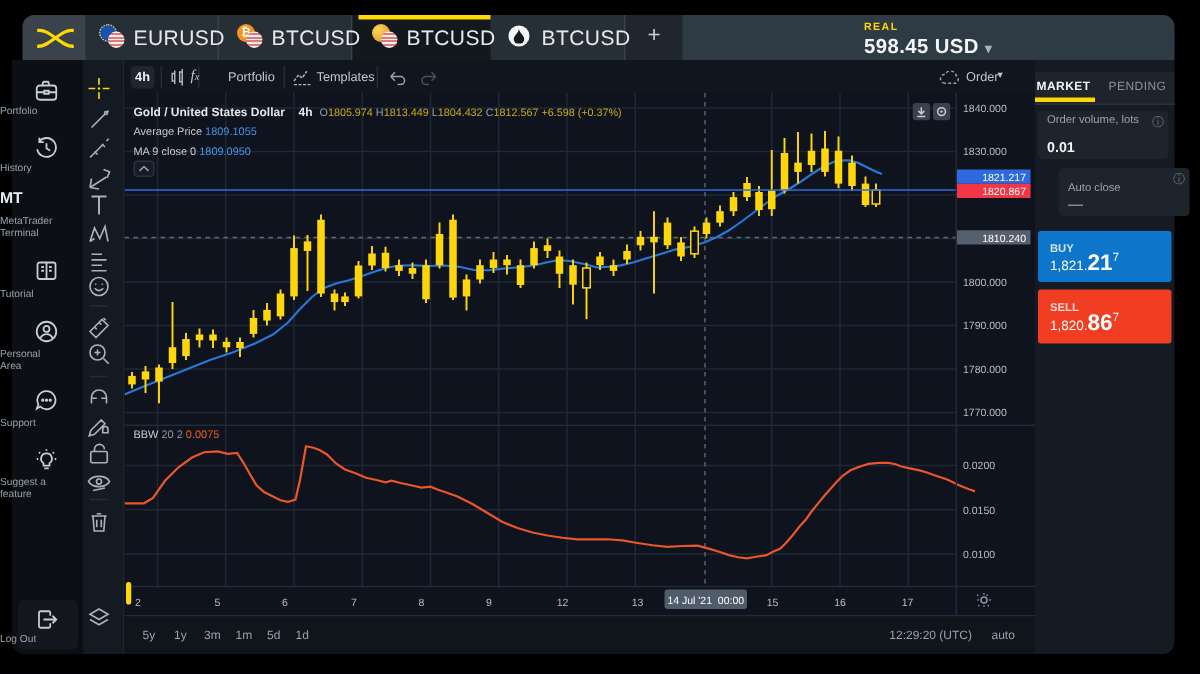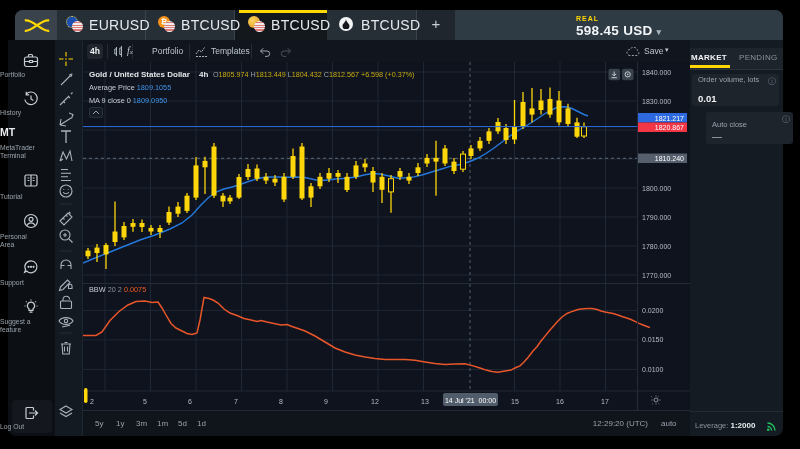--- a/index.html
+++ b/index.html
@@ -380,29 +380,27 @@
   <div class="abs" style="left:2px;top:34px;width:87px;height:32px;background:#1d242c;border-radius:3px">
     <div style="position:absolute;left:6px;top:1px;color:#99a2ad;font-size:7.5px">Order volume, lots</div>
     <div style="position:absolute;left:6px;top:19px;color:#f2f4f6;font-size:9.5px;font-weight:bold">0.01</div>
     <div style="position:absolute;right:3px;top:2px;color:#6b7683;font-size:8px">ⓘ</div>
   </div>
   <div class="abs" style="left:16px;top:72px;width:87px;height:32px;background:#1d242c;border-radius:3px">
     <div style="position:absolute;left:6px;top:8px;color:#99a2ad;font-size:7.5px">Auto close</div>
     <div style="position:absolute;left:6px;top:19px;color:#aab2bb;font-size:10px">—</div>
     <div style="position:absolute;right:3px;top:2px;color:#6b7683;font-size:8px">ⓘ</div>
   </div>
-  <div class="abs" style="left:0px;top:371px;width:93px;height:25px;border-top:1px solid #222a33">
-    <span style="position:absolute;left:5px;top:9px;color:#8a939e;font-size:7.5px">Leverage: <b style="color:#e8ecef;font-size:8px">1:2000</b></span>
-    <svg width="12" height="12" viewBox="0 0 12 12" style="position:absolute;right:5px;top:8px">
-        <g fill="none" stroke="#21c25e" stroke-width="1.4">
-          <path d="M2 10 a8 8 0 0 1 8 -8" opacity="0"></path>
-          <path d="M1.5 6.5 a4 4 0 0 1 4 4 M1.5 3 a7.5 7.5 0 0 1 7.5 7.5"></path>
-        </g>
-        <circle cx="2.2" cy="9.8" r="1.3" fill="#21c25e"></circle>
-      </svg>
+  <div class="abs" style="left:2px;top:114px;width:89px;height:34px;background:#0d76ca;border-radius:2px">
+    <div style="position:absolute;left:8px;top:7px;color:#cfe3f3;font-size:7.5px;font-weight:bold">BUY</div>
+    <div style="position:absolute;left:8px;top:13px;color:#fff;font-size:9px">1,821.<span style="font-size:15px;font-weight:bold">21</span><span style="font-size:8px;vertical-align:6px">7</span></div>
+  </div>
+  <div class="abs" style="left:2px;top:153px;width:89px;height:36px;background:#f13d22;border-radius:2px">
+    <div style="position:absolute;left:8px;top:7px;color:#fad9d3;font-size:7.5px;font-weight:bold">SELL</div>
+    <div style="position:absolute;left:8px;top:14px;color:#fff;font-size:9px">1,820.<span style="font-size:15px;font-weight:bold">86</span><span style="font-size:8px;vertical-align:6px">7</span></div>
   </div>
 </div>
 
 <div class="abs" style="left:83px;top:40px;width:607px;height:22px;color:#bfc6cd;font-size:8.5px">
   <div class="abs" style="left:4px;top:4px;width:16px;height:15px;background:#1f262e;border-radius:3px;color:#f2f4f6;font-weight:bold;text-align:center;line-height:15px;font-size:8.5px">4h</div>
   <div class="abs" style="left:24px;top:4px;height:15px;border-left:1px solid #232b34"></div>
   <svg width="12" height="13" viewBox="0 0 12 13" style="position:absolute;left:30px;top:5px" fill="none" stroke="#adb5bf" stroke-width="1">
       <path d="M3.5 2 v9 M3.5 4 h-1.7 v5 h1.7 z M8.5 1 v11 M8.5 3 h-1.7 v6.5 h1.7 z"></path>
     </svg>
   <div class="abs" style="left:49px;top:4px;height:15px;border-left:1px solid #232b34"></div>
@@ -416,14 +414,14 @@
   <div class="abs" style="left:168px;top:4px;height:15px;border-left:1px solid #232b34"></div>
   <svg width="12" height="10" viewBox="0 0 12 10" style="position:absolute;left:176px;top:7px" fill="none" stroke="#9aa3ad" stroke-width="1">
       <path d="M1.5 4 h6.5 a2.7 2.7 0 0 1 0 5.4 h-2 M1.5 4 l2.8 -2.8 M1.5 4 l2.8 2.8"></path>
     </svg>
   <svg width="12" height="10" viewBox="0 0 12 10" style="position:absolute;left:197px;top:7px" fill="none" stroke="#4a525c" stroke-width="1">
       <path d="M10.5 4 h-6.5 a2.7 2.7 0 0 0 0 5.4 h2 M10.5 4 l-2.8 -2.8 M10.5 4 l-2.8 2.8"></path>
     </svg>
   <svg width="15" height="10" viewBox="0 0 15 10" style="position:absolute;left:543px;top:7px" fill="none" stroke="#9aa3ad" stroke-width="1">
       <path d="M4 8.5 a3 3 0 0 1 0 -6 a4 4 0 0 1 7.5 1 a2.8 2.8 0 0 1 -0.5 5 z" stroke-dasharray="2,1.5"></path>
     </svg>
-  <span class="abs" style="left:561px;top:6px">Save</span>
+  <span class="abs" style="left:561px;top:6px">Order</span>
   <span class="abs" style="left:582px;top:6px;font-size:7px">▾</span>
 </div>
 </body></html>

